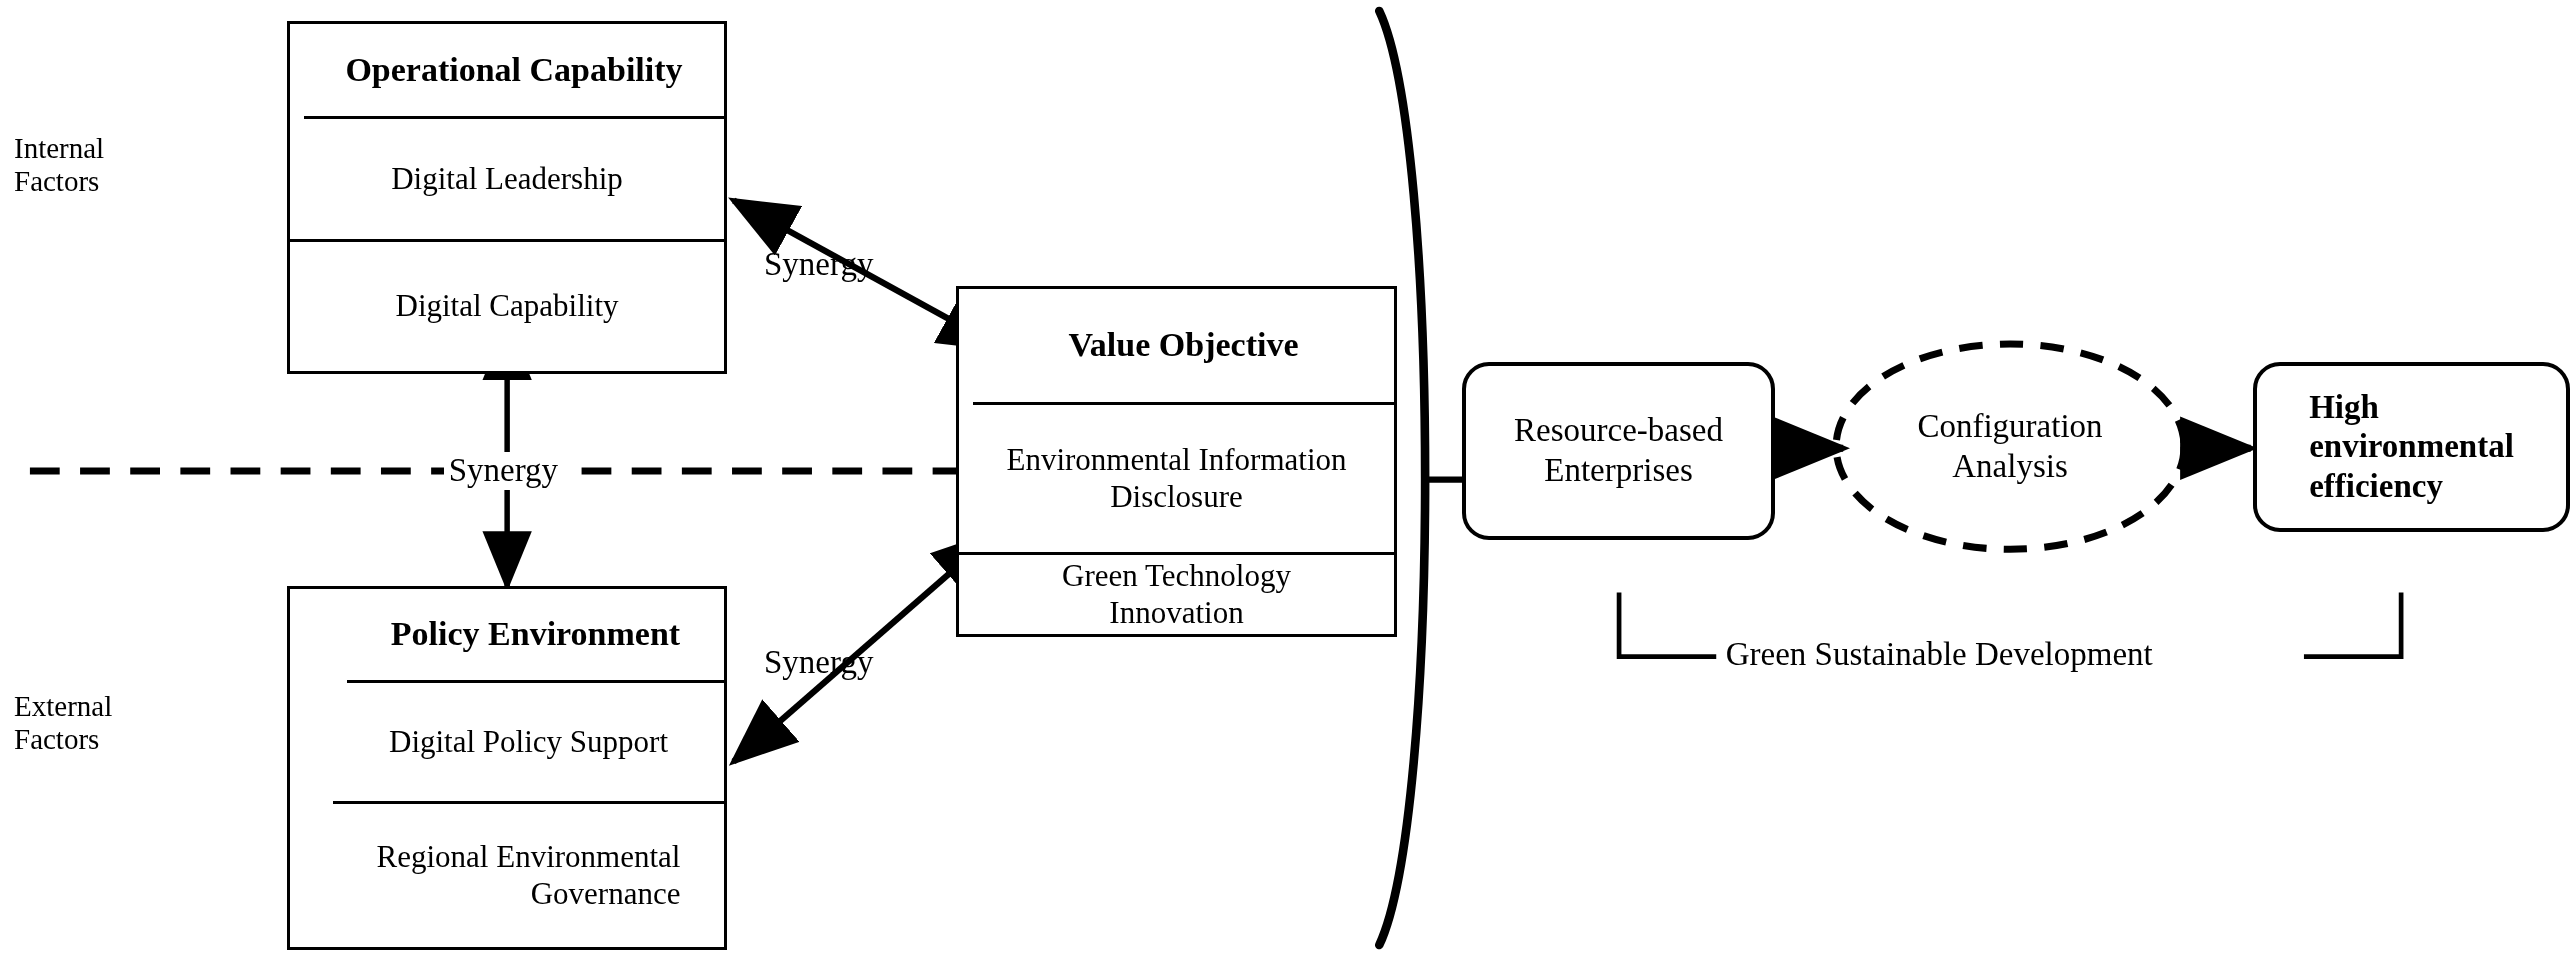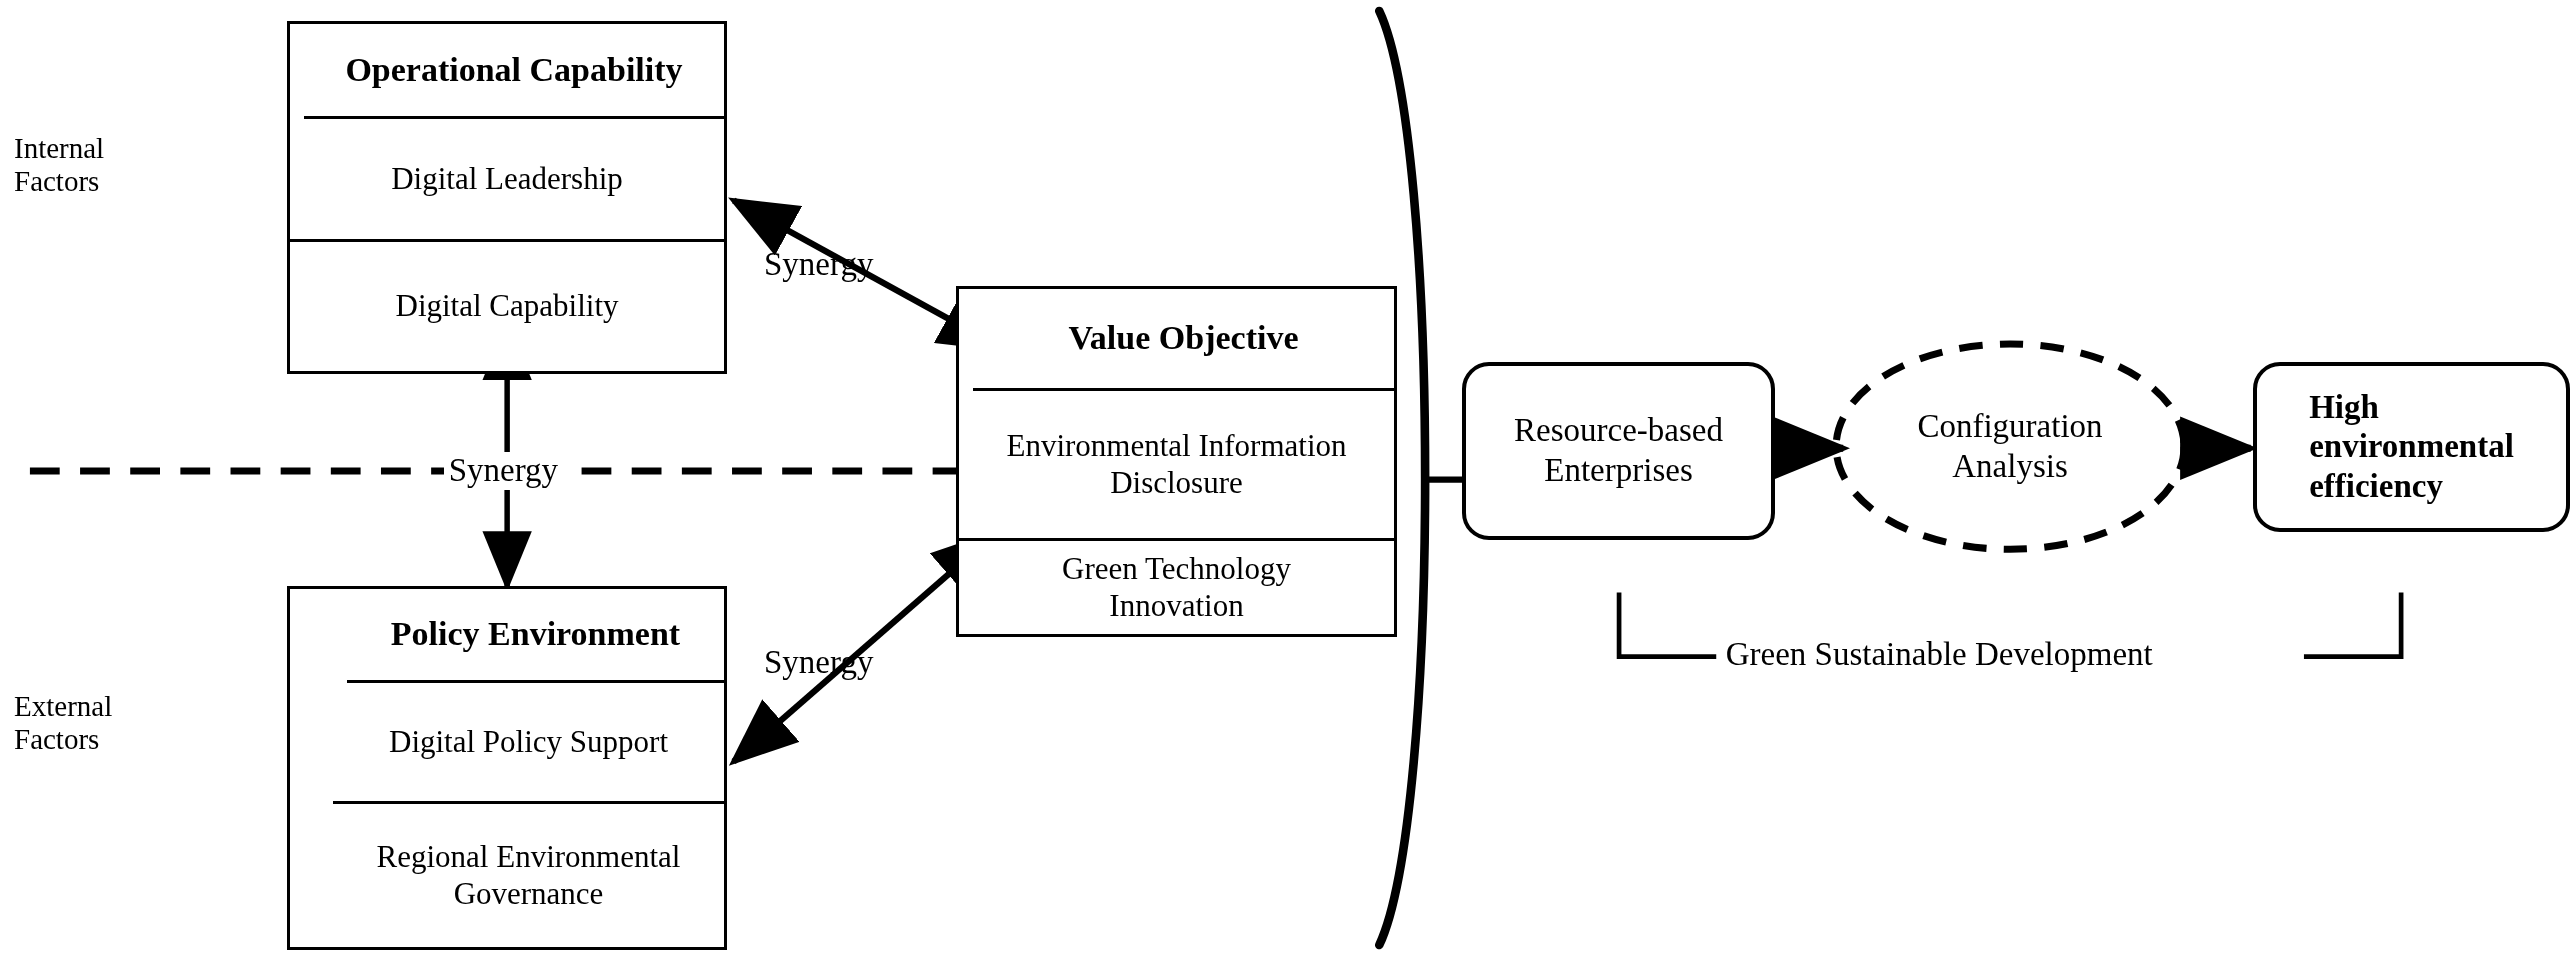--- a/index.html
+++ b/index.html
@@ -144,26 +144,26 @@
 
   <div class="node stack" style="left:287px; top:21px; width:440px; height:353px;">
     <div class="cell head fs-head" style="height:95px;">Operational Capability</div>
     <div class="cell mid fs-body" style="height:123px;">Digital Leadership</div>
     <div class="cell fs-body" style="flex:1;">Digital Capability</div>
   </div>
 
   <div class="node stack" style="left:287px; top:586px; width:440px; height:364px;padding-left:43px;">
     <div class="cell head fs-head" style="height:94px;">Policy Environment</div>
     <div class="cell mid fs-body" style="height:121px;">Digital Policy Support</div>
-    <div class="cell fs-body center" style="flex: 1 1 0%; white-space: pre-line; text-align: center;">Regional Environmental
+    <div class="cell fs-body center" style="flex: 1 1 0%; white-space: pre-line; text-align: right;">Regional Environmental
 Governance</div>
   </div>
 
   <div class="node stack" style="left:956px; top:286px; width:441px; height:351px;">
-    <div class="cell head fs-head" style="height:102px;">Value Objective</div>
+    <div class="cell head fs-head" style="height:116px;">Value Objective</div>
     <div class="cell mid fs-body" style="height: 150px; white-space: pre-line; text-align: center;">Environmental Information
 Disclosure</div>
     <div class="cell fs-body" style="flex: 1 1 0%; white-space: pre-line; text-align: center;">Green Technology
 Innovation</div>
   </div>
 
   <div class="node rounded fs-round" style="left: 1462px; top: 362px; width: 313px; height: 178px; white-space: pre-line; text-align: center;">Resource-based
 Enterprises</div>
 
   <div class="ellipse-label fs-round" style="left: 1875px; top: 392px; width: 270px; height: 110px; white-space: pre-line; text-align: center;">Configuration

